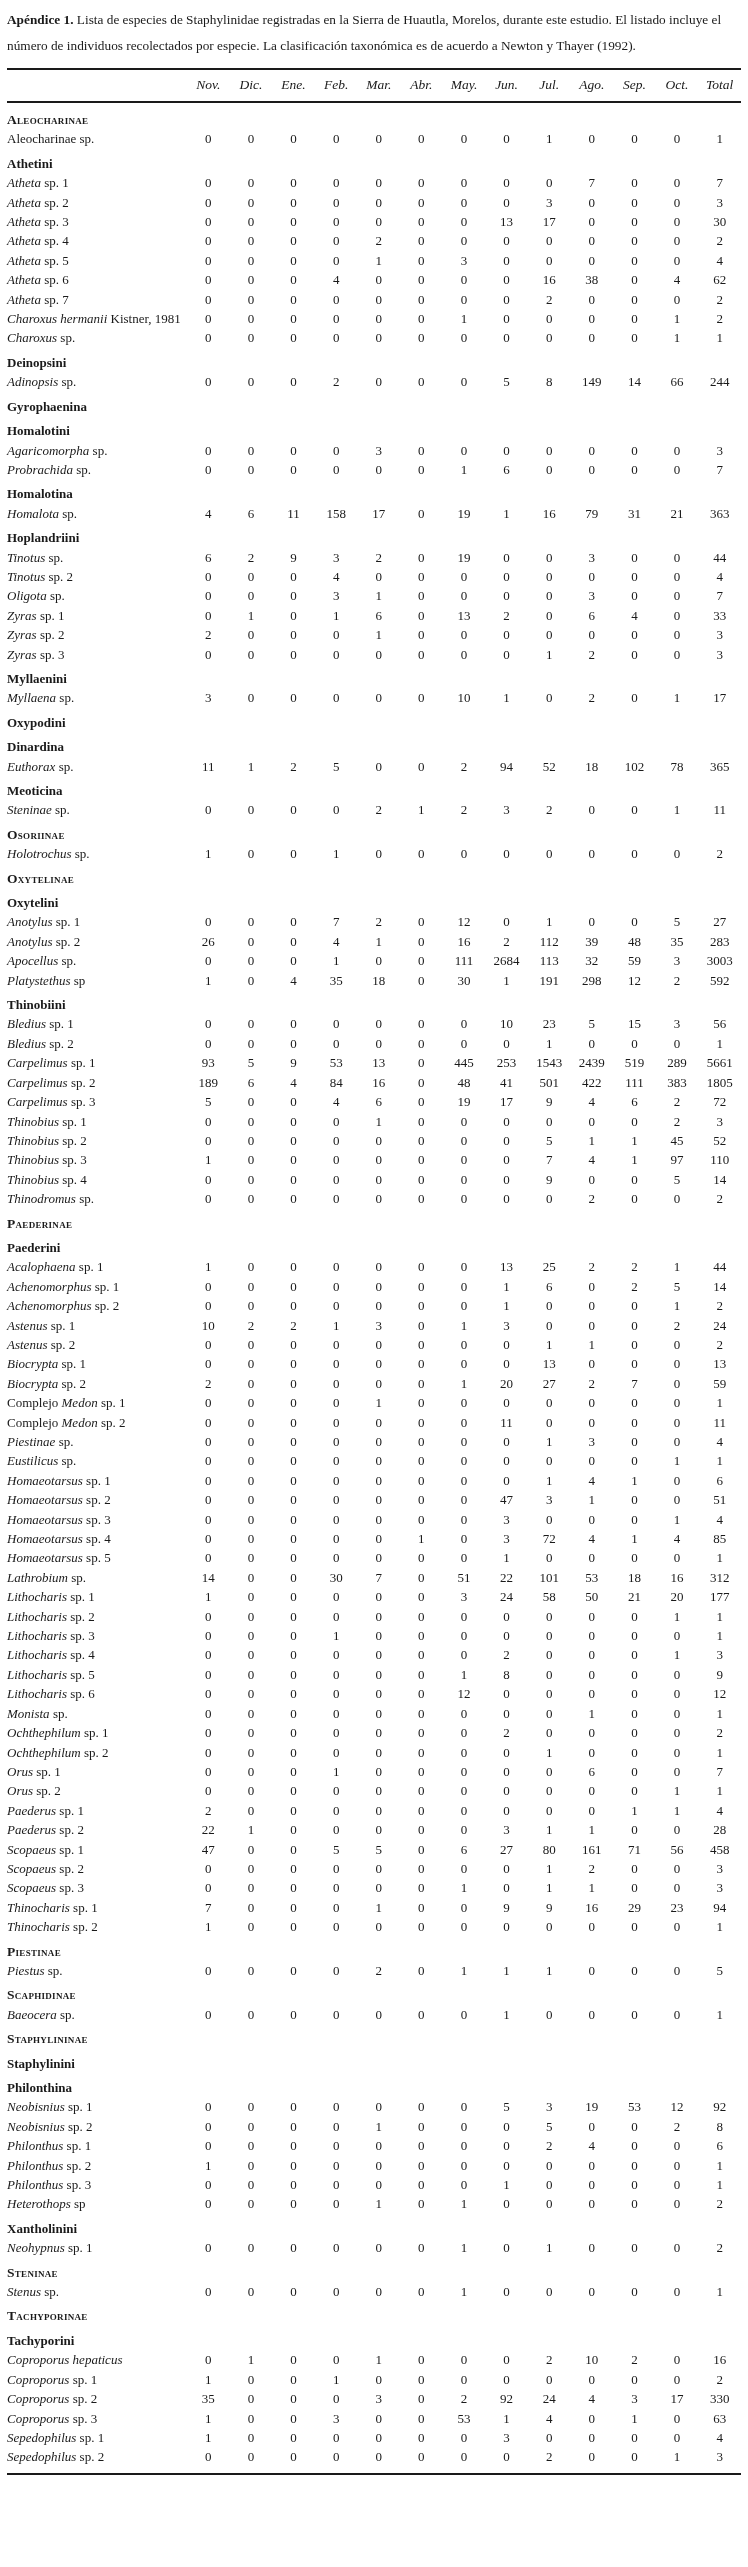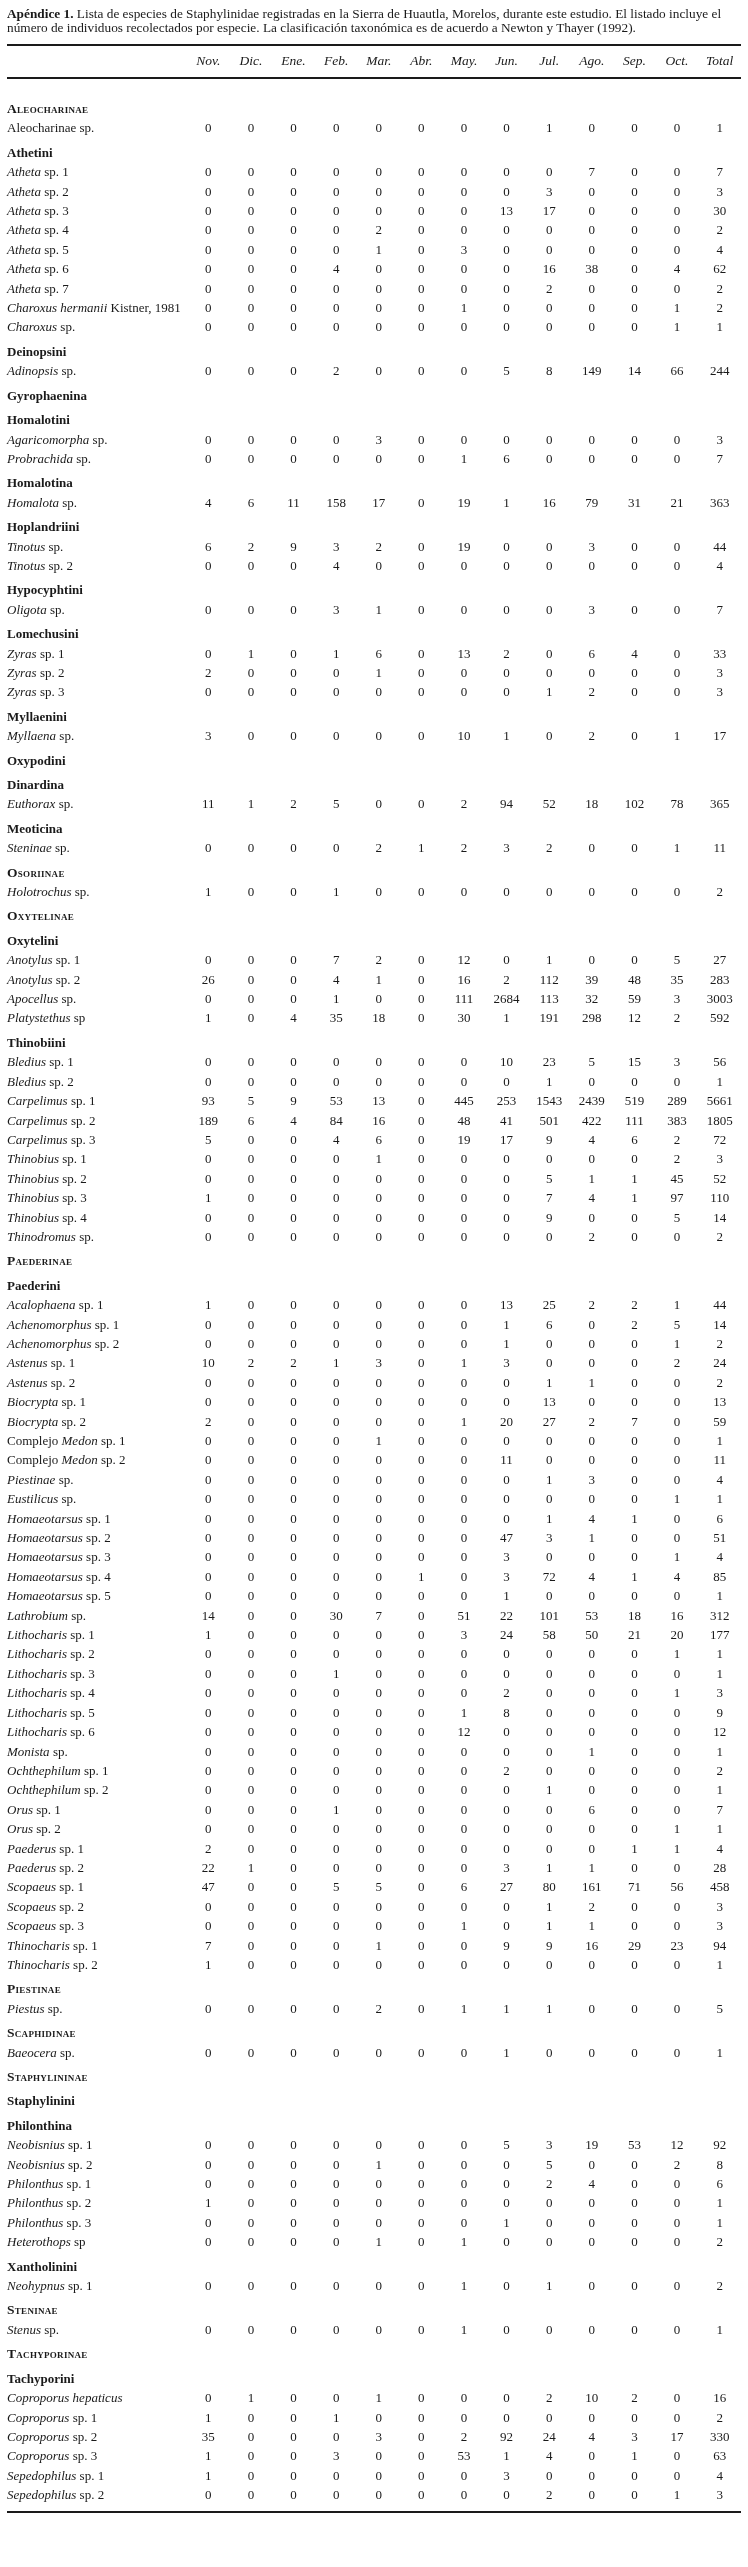--- a/index.html
+++ b/index.html
@@ -12,21 +12,21 @@
     font-family: "Liberation Serif", "DejaVu Serif", serif;
     color: #1a1a1a;
   }
   .page {
     width: 748px;
     box-sizing: border-box;
     padding: 7px 7px 0 7px;
   }
   .caption {
     font-size: 13.3px;
-    line-height: 14px;
+    line-height: 26px;
     margin: 0 0 9px 0;
     text-align: left;
   }
   .caption b { font-weight: bold; }
   .table-wrap {
     border-bottom: 2px solid #1a1a1a;
     padding-bottom: 6px;
   }
   table.species-table {
     width: 100%;
@@ -57,21 +57,21 @@
     font-weight: bold;
     font-size: 13.5px;
     letter-spacing: 0.3px;
     padding-top: 5px;
   }
   tr.tribe-row td {
     font-weight: bold;
     font-size: 13px;
     padding-top: 5px;
   }
-  tr.first-section td { padding-top: 20px; }
+  tr.first-section td { padding-top: 7px; }
 </style>
 </head>
 <body>
 
 <div class="page">
   <p class="caption"><b>Apéndice 1.</b><span> Lista de especies de Staphylinidae registradas en la Sierra de Huautla, Morelos, durante este estudio. El listado incluye el número de individuos recolectados por especie. La clasificación taxonómica es de acuerdo a Newton y Thayer (1992).</span></p>
 
   <div class="table-wrap">
     <table class="species-table">
       <colgroup>
@@ -366,41 +366,35 @@
             <td class="num">0</td>
             <td class="num">0</td>
             <td class="num">0</td>
             <td class="num">0</td>
             <td class="num">0</td>
             <td class="num">0</td>
             <td class="num">0</td>
             <td class="num">0</td>
             <td class="num">4</td>
           </tr>
-          <tr class="tribe-row">
-            <td colspan="14">Hypocyphtini</td>
-          </tr>
           <tr class="species-row">
             <td class="name"><span class="genus">Oligota</span><span> sp.</span></td>
             <td class="num">0</td>
             <td class="num">0</td>
             <td class="num">0</td>
             <td class="num">3</td>
             <td class="num">1</td>
             <td class="num">0</td>
             <td class="num">0</td>
             <td class="num">0</td>
             <td class="num">0</td>
             <td class="num">3</td>
             <td class="num">0</td>
             <td class="num">0</td>
             <td class="num">7</td>
-          </tr>
-          <tr class="tribe-row">
-            <td colspan="14">Lomechusini</td>
           </tr>
           <tr class="species-row">
             <td class="name"><span class="genus">Zyras</span><span> sp. 1</span></td>
             <td class="num">0</td>
             <td class="num">1</td>
             <td class="num">0</td>
             <td class="num">1</td>
             <td class="num">6</td>
             <td class="num">0</td>
             <td class="num">13</td>

